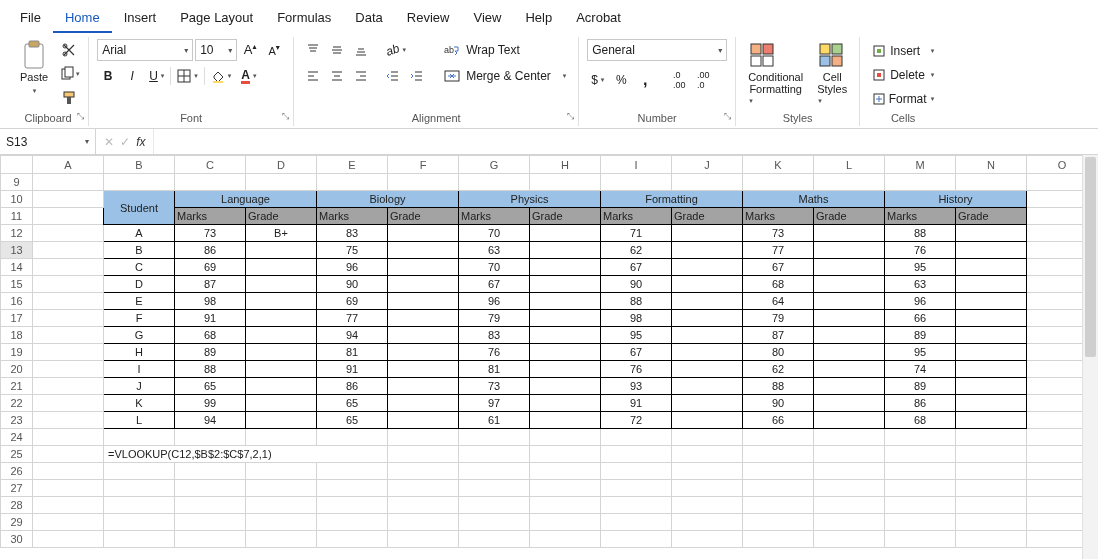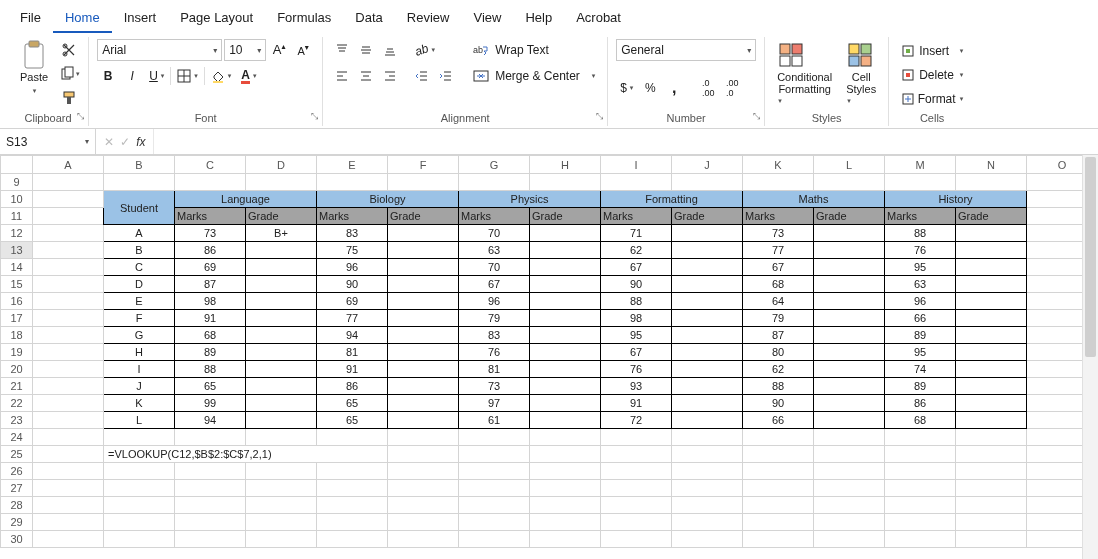--- a/index.html
+++ b/index.html
@@ -21,21 +21,21 @@
 .big-btn { display: flex; flex-direction: column; gap: 2px; padding: 2px 4px; cursor: pointer; }
 .big-btn .icon { width: 28px; height: 28px; display: flex; align-items: center; justify-content: center; }
 .big-btn .lbl { font-size: 11px; text-align: center; line-height: 1.1; }
 .small-btn { display: inline-flex; align-items: center; justify-content: center; width: 22px; height: 22px; cursor: pointer; border-radius: 2px; }
 .small-btn.wide { width: auto; padding: 0 4px; gap: 2px; }
 .col { display: flex; flex-direction: column; gap: 2px; }
 .row { display: flex; gap: 2px; align-items: center; }
 
 .selectbox { border: 1px solid #c8c8c8; background: #fff; height: 22px; display: flex; align-items: center; padding: 0 4px; font-size: 12px; position: relative; }
 .selectbox .caret { margin-left: auto; font-size: 8px; color: #555; padding-left: 4px; }
-.selectbox.font { width: 125px; }
+.selectbox.font { width: 96px; }
 .selectbox.size { width: 42px; }
 .selectbox.numfmt { width: 140px; }
 
 .caret-sm { font-size: 7px; color: #555; margin-left: 1px; }
 
 
 .fbar { display: flex; align-items: center; border-bottom: 1px solid #d4d4d4; height: 26px; }
 .namebox { width: 96px; border-right: 1px solid #d4d4d4; display: flex; align-items: center; padding: 0 6px; height: 100%; }
 .namebox .caret { margin-left: auto; font-size: 8px; color: #555; }
 .fx-actions { display: flex; align-items: center; gap: 6px; padding: 0 8px; color: #777; border-right: 1px solid #e8e8e8; height: 100%; }
@@ -264,21 +264,21 @@
             </svg>
           <span>Merge &amp; Center</span>
             <span class="caret-sm" style="margin-left:auto">▾</span>
         </div>
       </div>
     </div>
     <div class="group-label"><span>Alignment</span><span class="launcher">⤡</span></div>
   </div>
 
   <div class="group">
-    <div class="group-body col" style="gap:16px">
+    <div class="group-body col" style="gap:8px">
       <div class="selectbox numfmt">
           <span>General</span>
           <span class="caret">▾</span>
         </div>
       <div class="row">
         <div class="small-btn wide">
             <span>$</span>
             <span class="caret-sm">▾</span>
           </div>
         <div class="small-btn">

